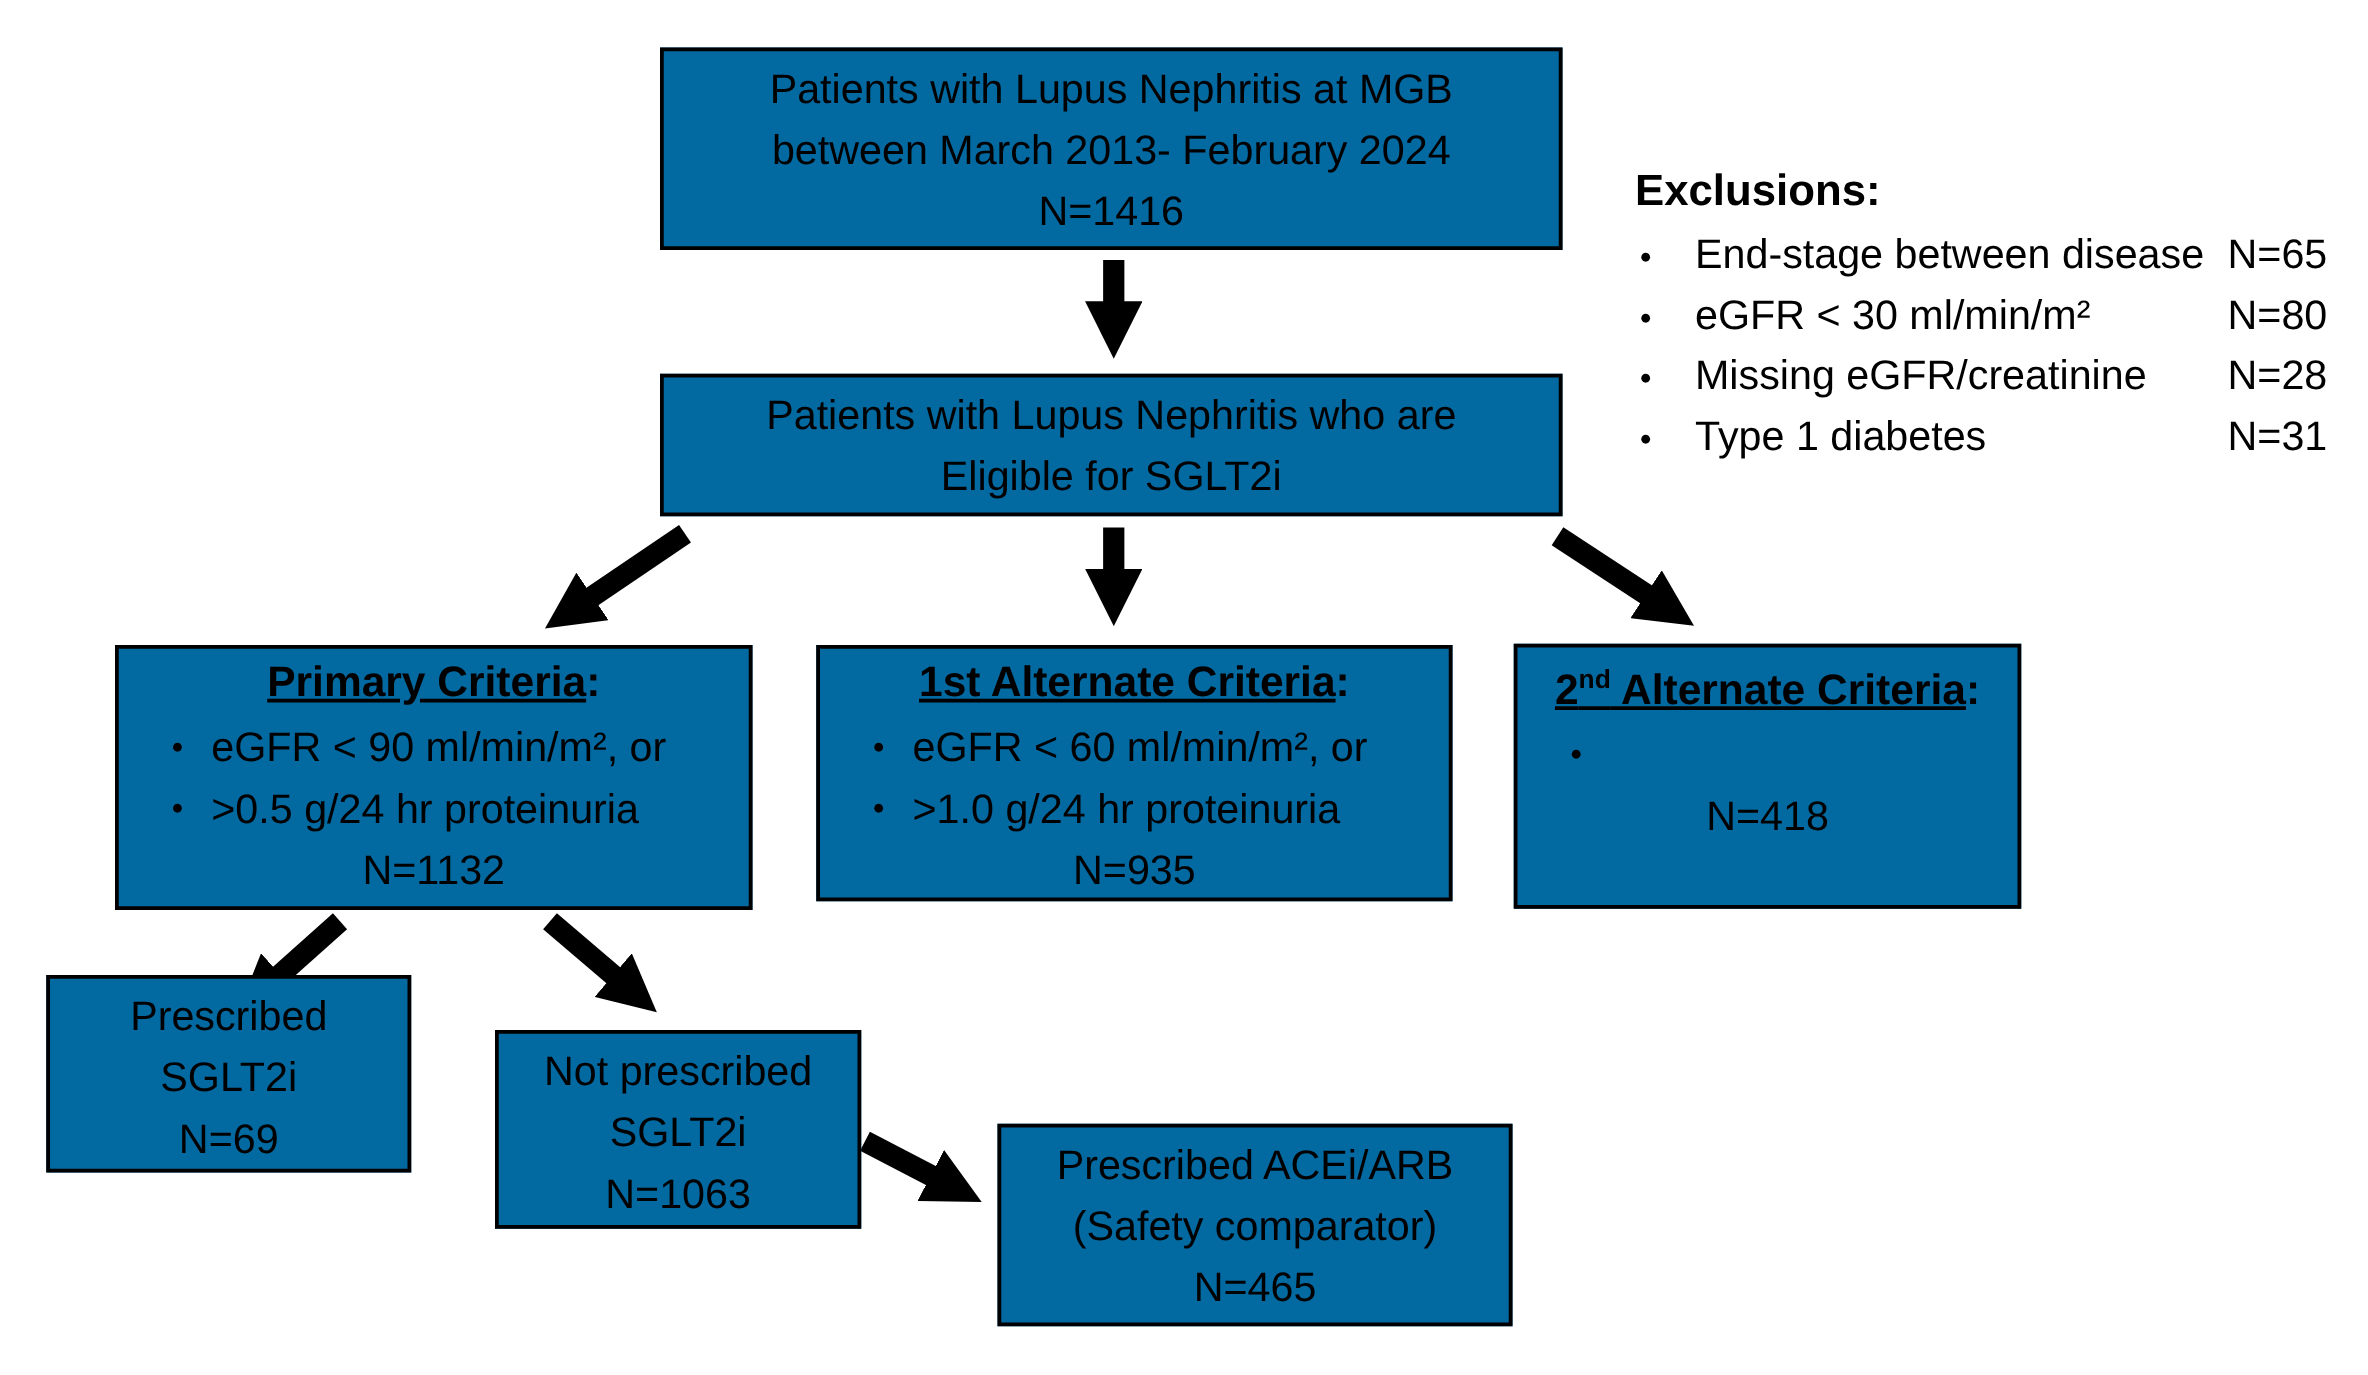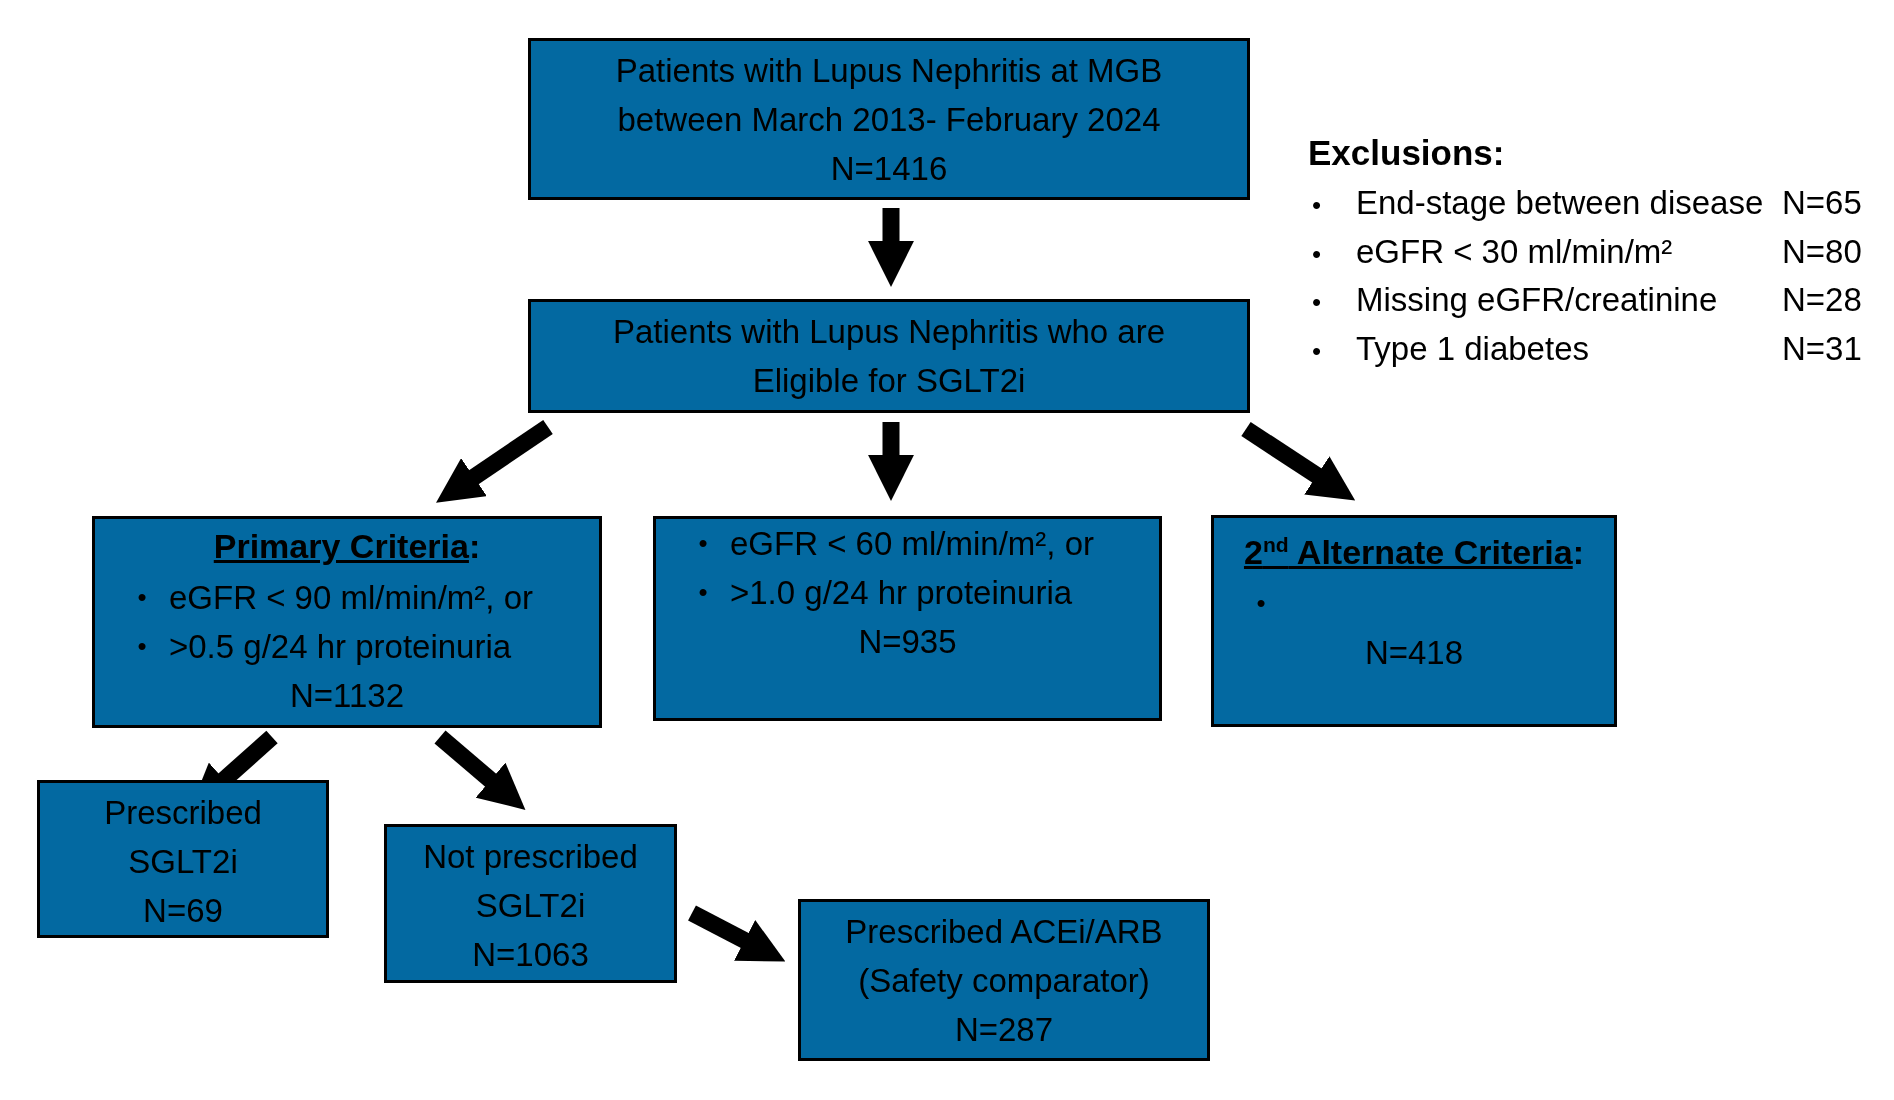--- a/index.html
+++ b/index.html
@@ -148,20 +148,21 @@
       <span class="b-text">eGFR &lt; 90 ml/min/m², or</span>
     </div>
     <div class="b-row">
       <span class="b-glyph">•</span>
       <span class="b-text">&gt;0.5 g/24 hr proteinuria</span>
     </div>
     <div class="n-line">N=1132</div>
   </div>
 
   <div class="box" style="left:653px; top:516px; width:509px; height:205px;">
+    <div class="crit-title"><span class="u">1st Alternate Criteria</span><span>:</span></div>
     <div class="b-row">
       <span class="b-glyph">•</span>
       <span class="b-text">eGFR &lt; 60 ml/min/m², or</span>
     </div>
     <div class="b-row">
       <span class="b-glyph">•</span>
       <span class="b-text">&gt;1.0 g/24 hr proteinuria</span>
     </div>
     <div class="n-line">N=935</div>
   </div>
@@ -175,29 +176,29 @@
   </div>
 
   <div class="box" style="left:37px; top:780px; width:292px; height:158px;">
     <div class="pad">
       <div>Prescribed</div>
       <div>SGLT2i</div>
       <div>N=69</div>
     </div>
   </div>
 
-  <div class="box" style="left:384px; top:824px; width:293px; height:159px;">
+  <div class="box" style="left:396px; top:824px; width:293px; height:159px;">
     <div class="pad">
       <div>Not prescribed</div>
       <div>SGLT2i</div>
       <div>N=1063</div>
     </div>
   </div>
 
   <div class="box" style="left:798px; top:899px; width:412px; height:162px;">
     <div class="pad">
       <div>Prescribed ACEi/ARB</div>
       <div>(Safety comparator)</div>
-      <div>N=287</div>
+      <div>N=465</div>
     </div>
   </div>
 
 </div>
 
 </body></html>

